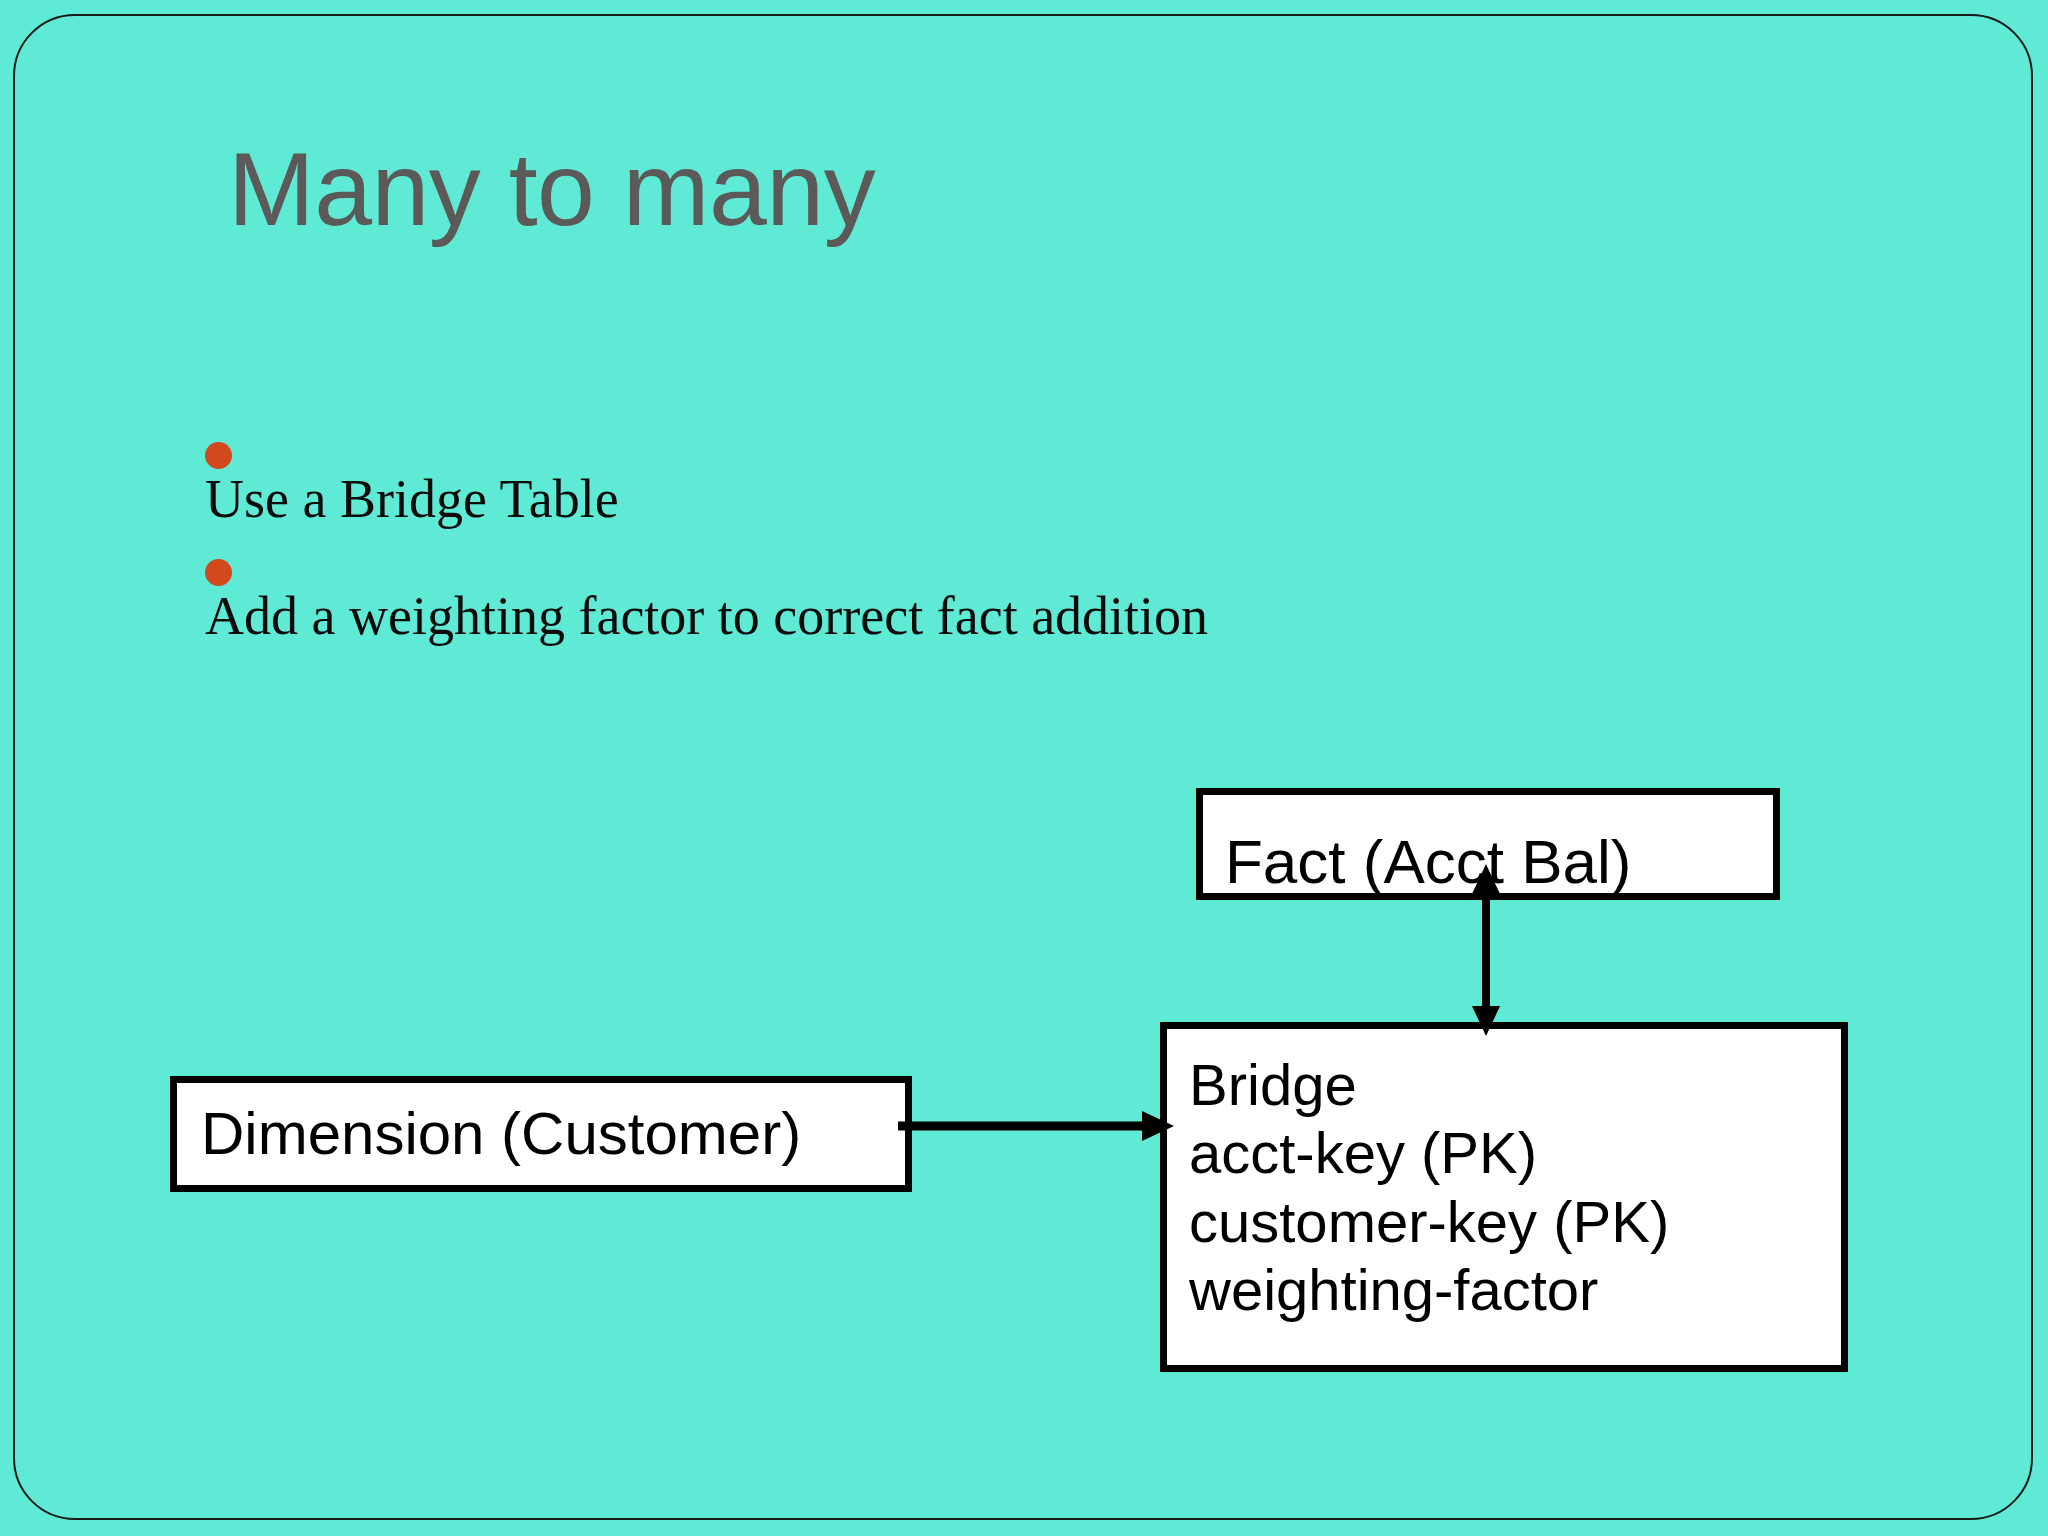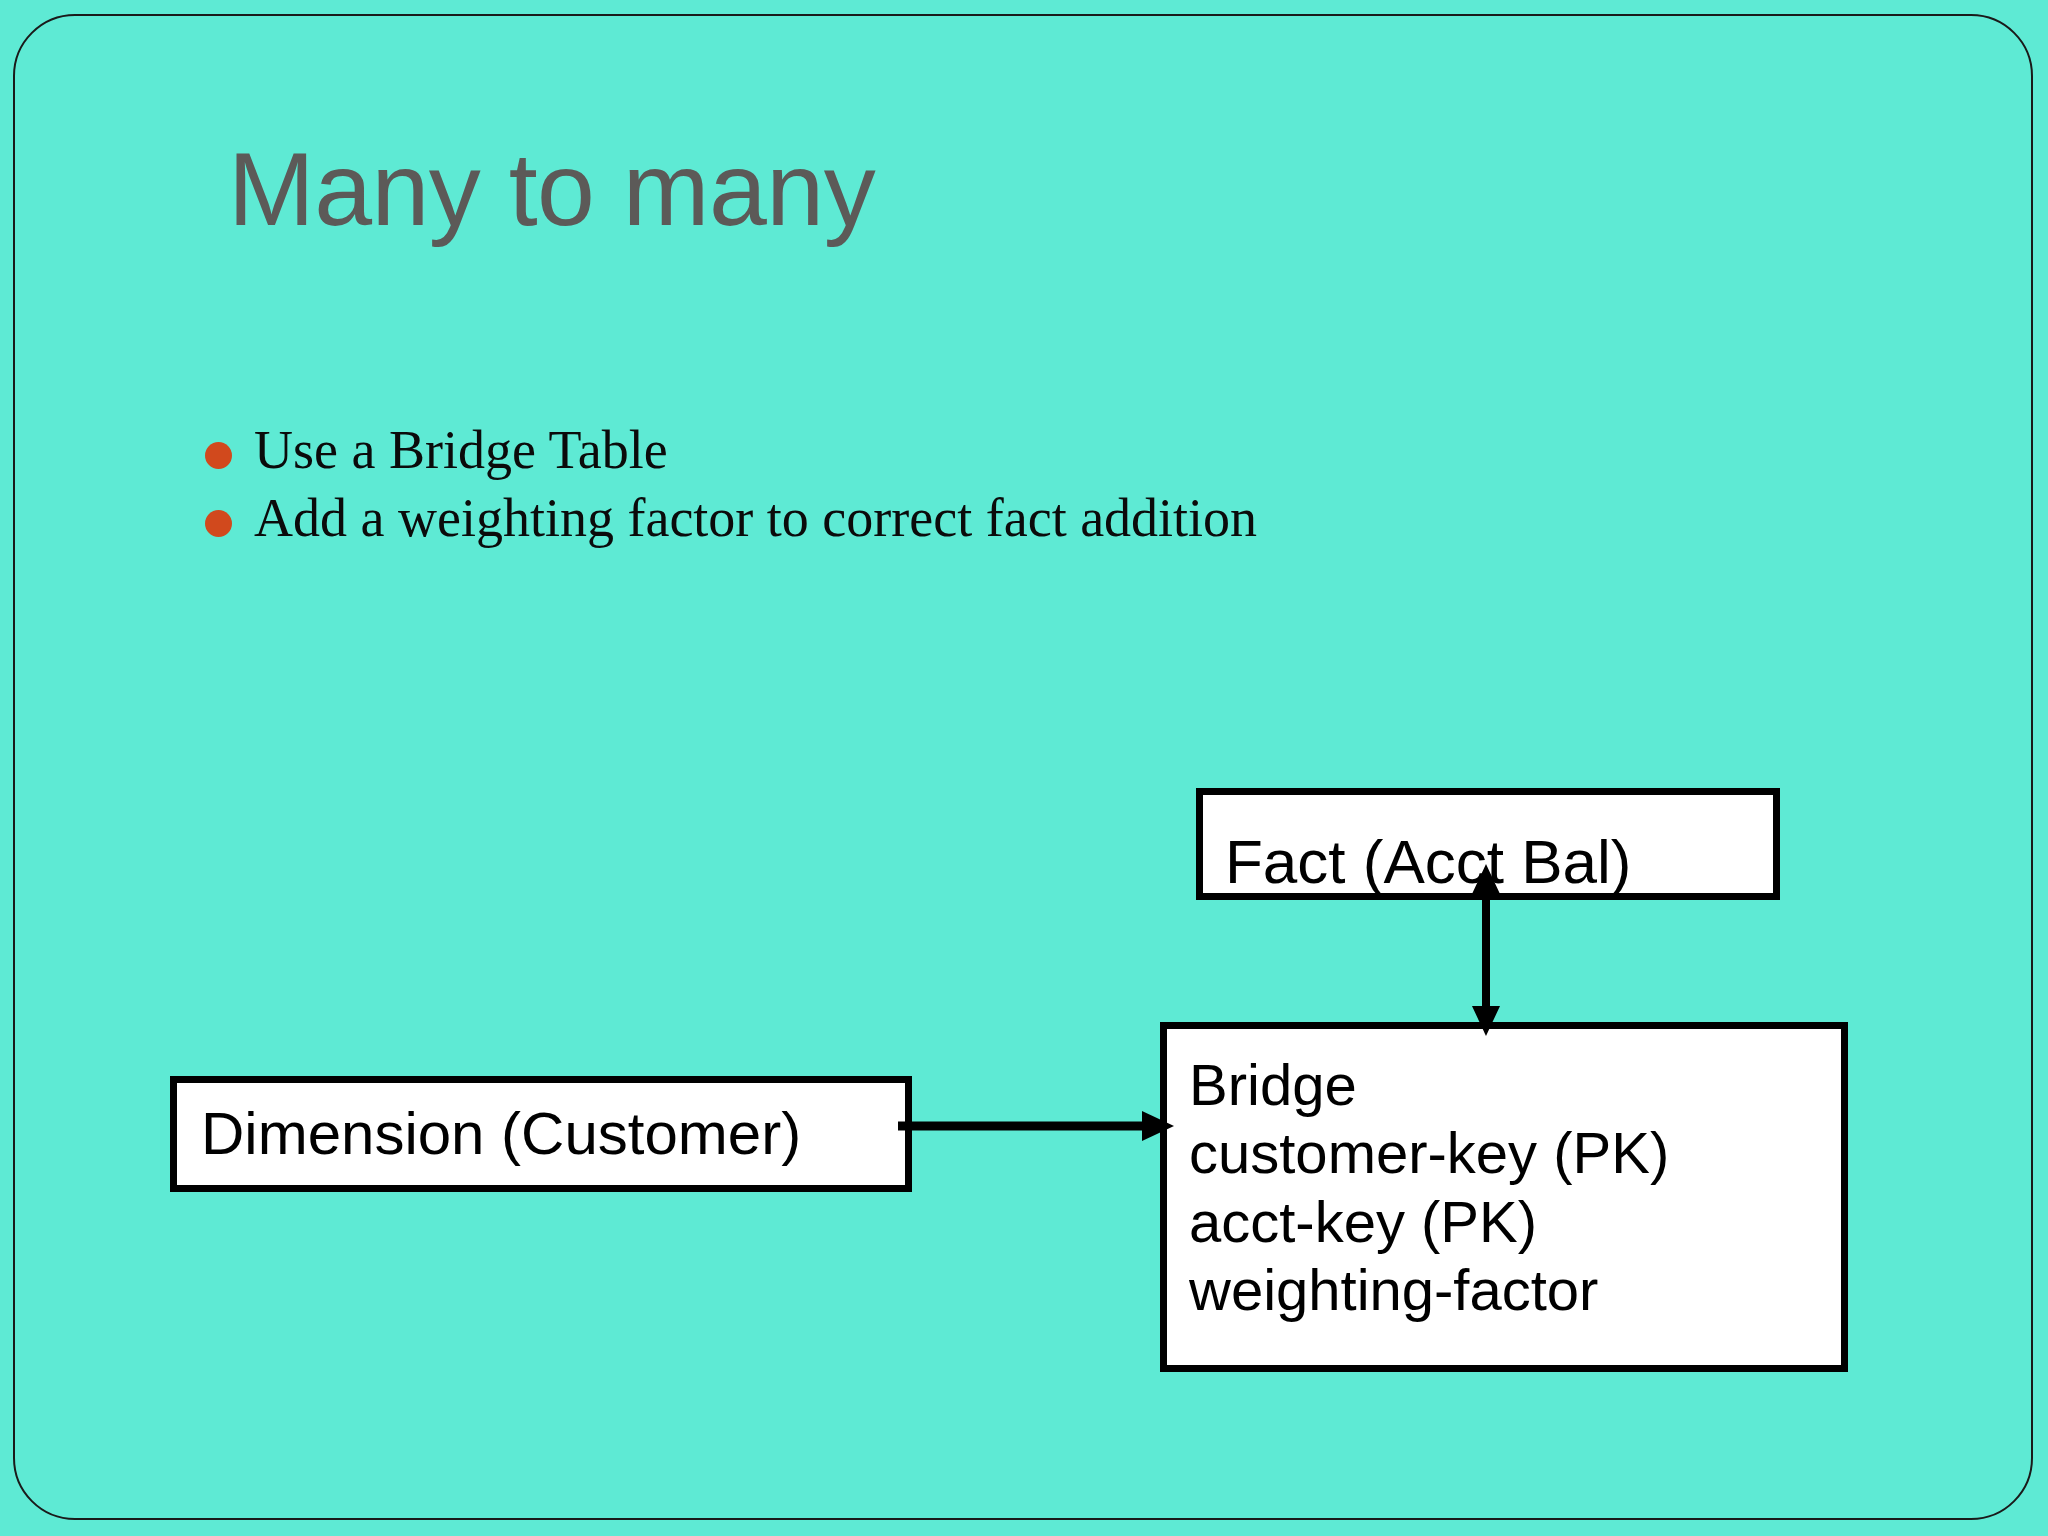--- a/index.html
+++ b/index.html
@@ -53,20 +53,21 @@
   #bullets {
     position: absolute;
     left: 205px;
     top: 420px;
     width: 1300px;
   }
   .bullet-row {
     display: flex;
     align-items: flex-start;
     margin-bottom: 6px;
+    flex-direction: column;
   }
   .bullet-dot {
     flex: 0 0 auto;
     width: 27px;
     height: 27px;
     border-radius: 50%;
     background: #d1491d;
     margin-top: 22px;
     margin-right: 22px;
   }
@@ -175,22 +176,22 @@
   <div id="fact-box" class="node-box">
     <span class="node-title">Fact (Acct Bal)</span>
   </div>
 
   <div id="dimension-box" class="node-box">
     <span class="node-title">Dimension (Customer)</span>
   </div>
 
   <div id="bridge-box" class="node-box">
     <div class="node-line">Bridge</div>
+    <div class="node-line">acct-key (PK)</div>
     <div class="node-line">customer-key (PK)</div>
-    <div class="node-line">acct-key (PK)</div>
     <div class="node-line">weighting-factor</div>
   </div>
 
   <svg id="conn-fact-bridge" class="connector" viewBox="0 0 120 180">
     <line x1="56" y1="22" x2="56" y2="158" stroke="#000000" stroke-width="8"></line>
     <polygon points="56,4 42,34 70,34" fill="#000000"></polygon>
     <polygon points="56,176 42,146 70,146" fill="#000000"></polygon>
   </svg>
 
   <svg id="conn-dim-bridge" class="connector" viewBox="0 0 290 100">

